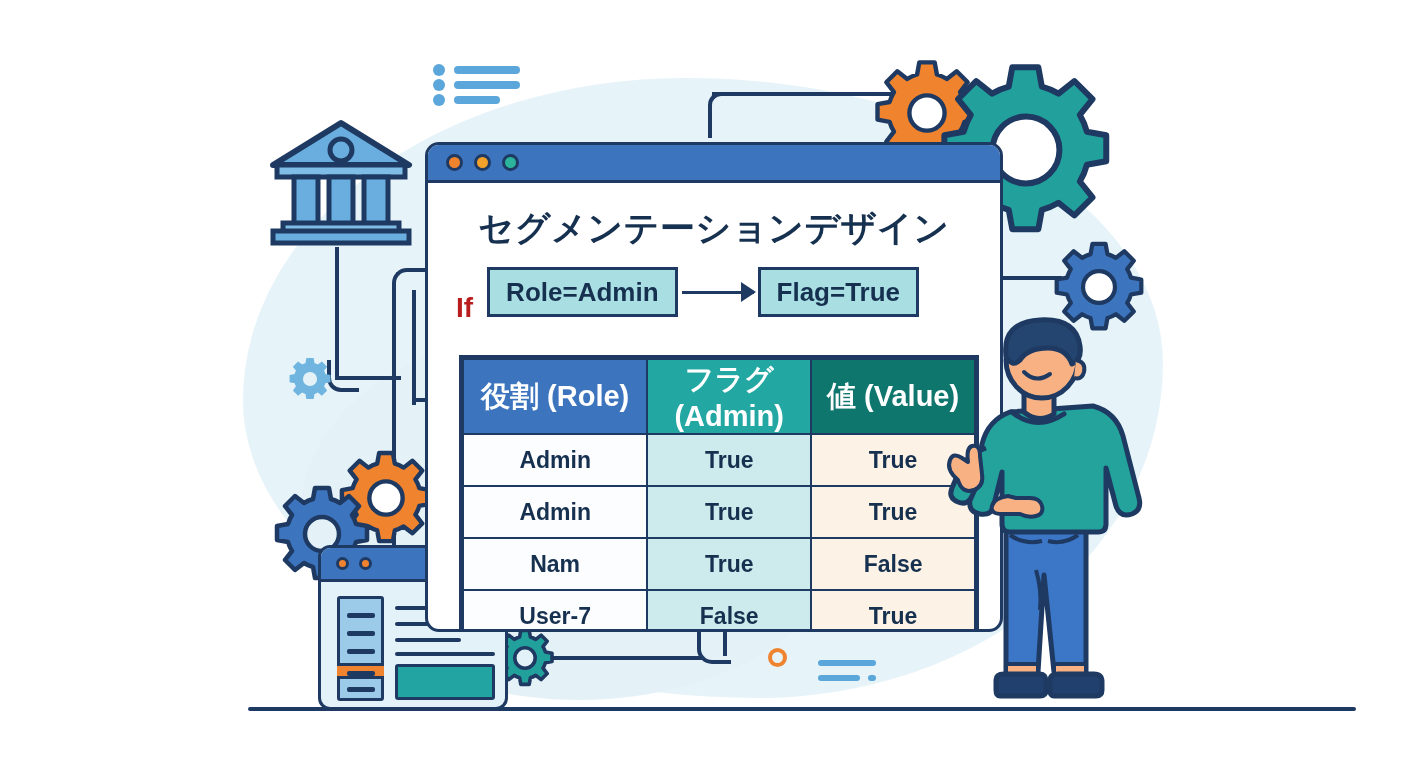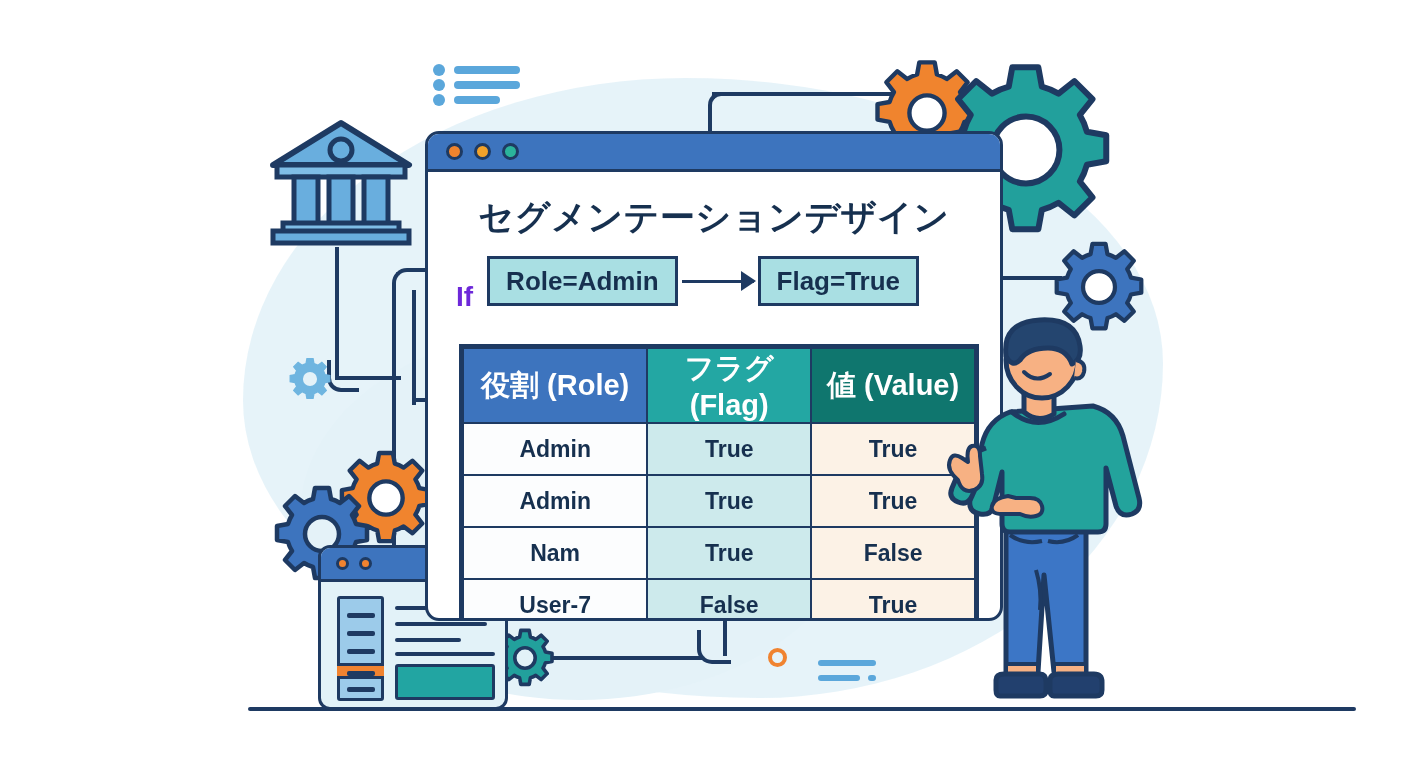--- a/index.html
+++ b/index.html
@@ -22,39 +22,39 @@
     background:#E4F2F8;border-radius:46% 54% 50% 50%/50% 48% 52% 50%;
   }
 
   .ground{
     left:248px;top:707px;width:1108px;height:4px;background:#1E3A62;border-radius:2px;
   }
   .wireline{background:#1E3A62;}
 
   
   .window{
-    left:425px;top:131px;width:578px;height:490px;
+    left:425px;top:142px;width:578px;height:490px;
     background:#ffffff;border:3px solid #1E3A62;border-radius:14px;
     box-sizing:border-box;overflow:hidden;
   }
   .titlebar{
     position:absolute;left:0;top:0;width:100%;height:38px;
     background:#3D74BE;border-bottom:3px solid #1E3A62;box-sizing:border-box;
     display:flex;align-items:center;gap:11px;padding-left:18px;
   }
   .dot{width:17px;height:17px;border-radius:50%;border:3px solid #1E3A62;box-sizing:border-box;}
 
   .wintitle{
     position:absolute;left:0;top:60px;width:100%;text-align:center;
     font-size:35px;font-weight:700;color:#16304F;letter-spacing:.5px;
   }
 
   
   .flowrow{position:absolute;left:28px;top:122px;width:100%;height:50px;display:flex;align-items:center;}
-  .iflabel{font-size:28px;font-weight:700;color:#6d28d9;margin-right:14px;margin-top:32px;}
+  .iflabel{font-size:28px;font-weight:700;color:#b91c1c;margin-right:14px;margin-top:32px;}
   .chip{
     background:#A9DFE3;border:3px solid #1E3A62;
     font-size:26px;font-weight:600;color:#16304F;
     padding:7px 16px;box-sizing:border-box;height:50px;
     display:flex;align-items:center;justify-content:center;text-align:right;
   }
   .chipArrow{width:72px;height:3px;background:#1E3A62;position:relative;margin:0 4px;}
   .chipArrow:after{
     content:"";position:absolute;right:-2px;top:-9px;
     border-left:15px solid #1E3A62;border-top:10px solid transparent;border-bottom:10px solid transparent;
@@ -235,21 +235,21 @@
       <span class="chip">Role=Admin</span>
       <span class="chipArrow"></span>
       <span class="chip">Flag=True</span>
     </div>
 
     <div class="tablewrap">
       <table>
         <thead>
           <tr>
             <th class="c0">役割 (Role)</th>
-            <th class="c1">フラグ (Flag)</th>
+            <th class="c1">フラグ (Admin)</th>
             <th class="c2">値 (Value)</th>
           </tr>
         </thead>
         <tbody>
           <tr>
             <td class="c0">Admin</td>
             <td class="c1">True</td>
             <td class="c2">True</td>
           </tr>
           <tr>

